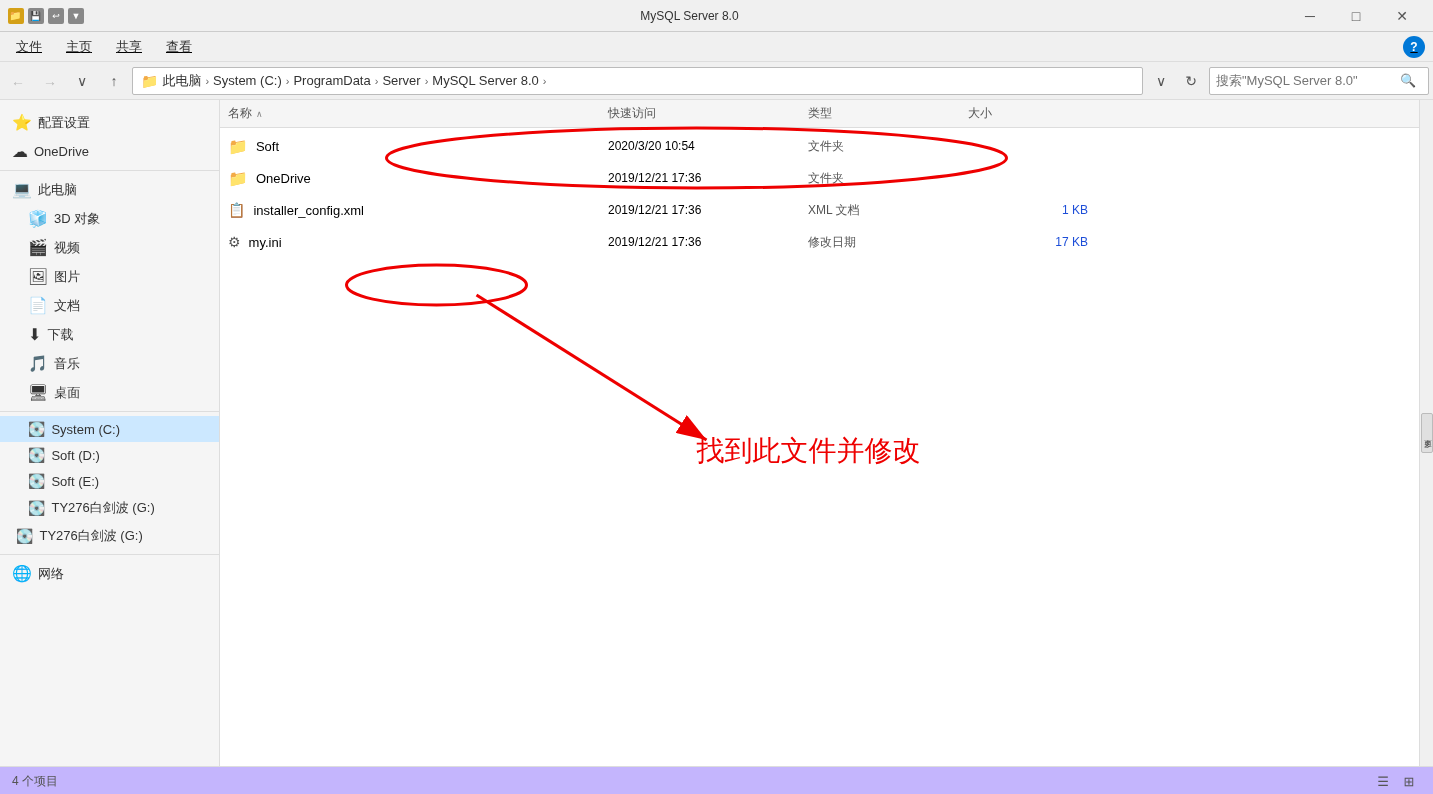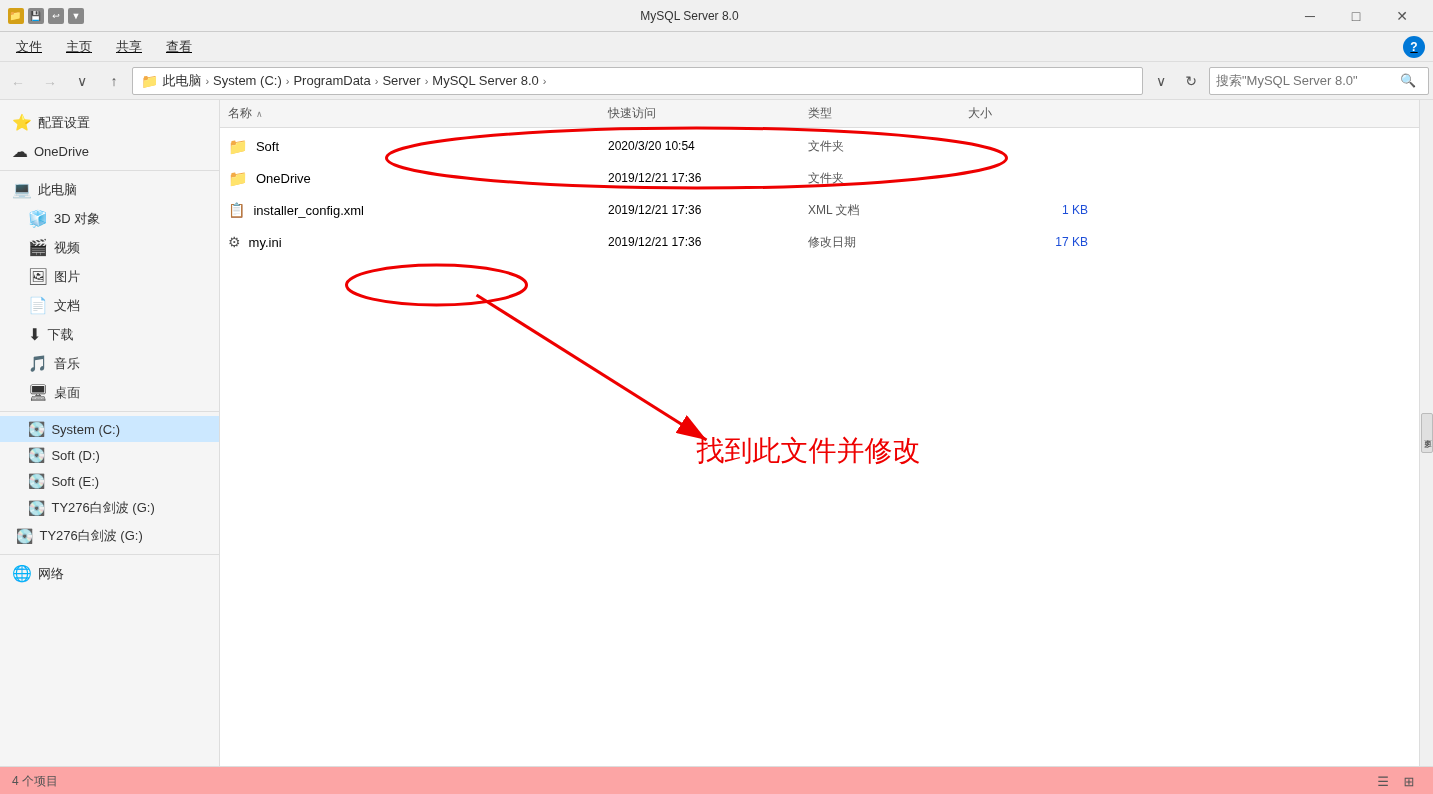--- a/index.html
+++ b/index.html
@@ -137,21 +137,21 @@
     .file-date { width: 200px; color: #000000; font-size: 12px; }
     .file-type { width: 160px; color: #555; font-size: 12px; }
     .file-size { width: 120px; color: #1d4ed8; font-size: 12px; text-align: right; }
     .folder-clr { color: #d4a017; font-size: 16px; }
     .file-clr { color: #aaa; font-size: 14px; }
     .ini-icon { color: #555; font-size: 14px; }
 
     
     .status-bar {
       height: 28px;
-      background: #fca5a5;
+      background: #c4b5fd;
       border-top: 1px solid #ddd;
       display: flex;
       align-items: center;
       padding: 14px 12px;
       font-size: 12px;
       color: #555;
     }
     .status-spacer { flex: 1; }
     .view-buttons { display: flex; gap: 2px; }
     .view-btn { width: 24px; height: 24px; display: flex; align-items: center; justify-content: center; font-size: 13px; cursor: pointer; border-radius: 2px; }

